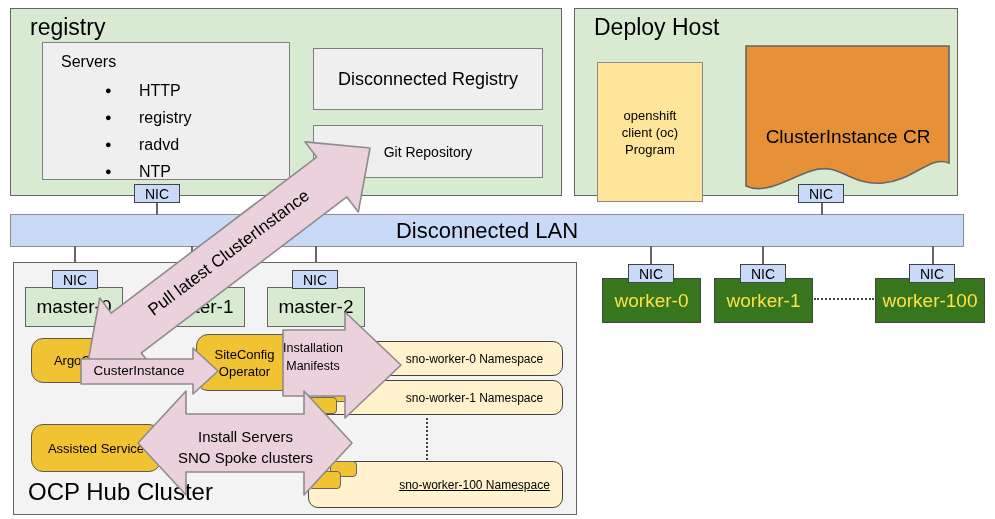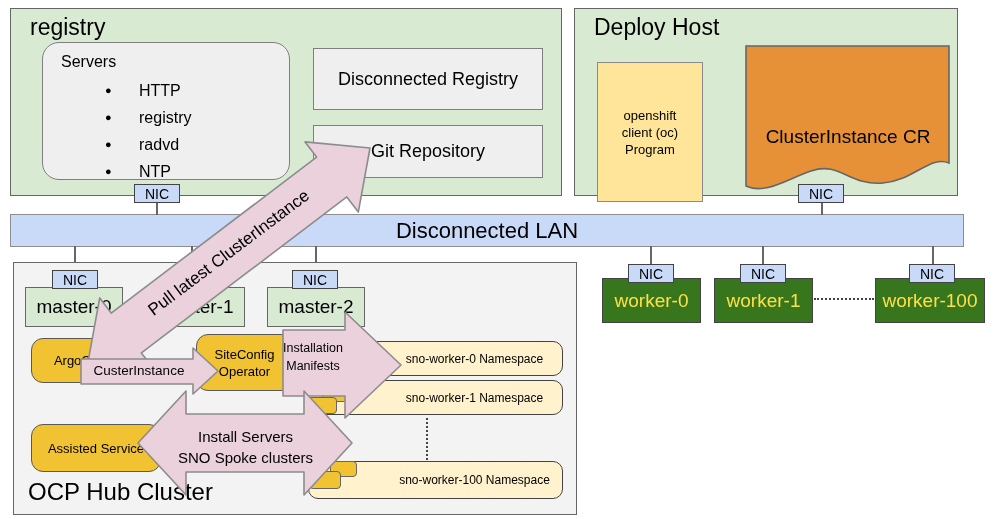--- a/index.html
+++ b/index.html
@@ -16,21 +16,21 @@
   .lan{background:var(--lan-blue,#c9daf8);border:1.6px solid #8e8e8e;font-size:22px;}
   .nic{width:46px;height:19px;background:var(--lan-blue,#c9daf8);border:1.5px solid #434343;
        font-size:14px;z-index:8;}
   .conn{width:2px;background:#666;}
   .master{background:var(--container-green,#d9ead3);border:1.6px solid #666;font-size:19px;}
   .worker{background:var(--worker-green,#38761d);border:1.6px solid #434343;font-size:19px;color:#fde047;}
   .gold{background:var(--gold,#f1c232);border:1.6px solid #595959;border-radius:12px;font-size:13px;z-index:5;}
   .ns{background:var(--namespace-yellow,#fff2cc);border:1.6px solid #434343;border-radius:10px;
       font-size:12px;z-index:3;padding-left:78px;}
   .pod{background:var(--gold,#f1c232);border:1.5px solid #666;border-radius:4px;z-index:4;}
-  .servers-box{font-size:16px;border-radius:17px;}
+  .servers-box{font-size:16px;}
   .servers-box ul{margin:6px 0 0 0;padding:0 0 0 44px;list-style:none;}
   .servers-box li{line-height:26px;}
   .servers-box li::before{content:"●";display:inline-block;width:34px;font-size:11px;vertical-align:2px;}
   .arrow-label{position:absolute;z-index:60;text-align:center;box-sizing:border-box;}
   svg.overlay{position:absolute;left:0;top:0;z-index:50;pointer-events:none;}
   svg.overlay polygon{fill:var(--arrow-pink,#ead1dc);stroke:#8c8c8c;stroke-width:1.6;stroke-linejoin:round;}
   .doc-text{z-index:6;font-size:19px;}
   .dots-v{border-left:2.5px dotted #434343;z-index:4;}
   .dots-h{border-top:2.5px dotted #434343;}
 </style>
@@ -46,21 +46,21 @@
     <div>Servers</div>
     <ul>
       <li>HTTP</li>
       <li>registry</li>
       <li>radvd</li>
       <li>NTP</li>
     </ul>
   </div>
 
   <div class="abs g-box center" style="left:313px;top:48px;width:230px;height:62px;font-size:18px;">Disconnected Registry</div>
-  <div class="abs g-box center" style="left:313px;top:125px;width:230px;height:53px;font-size:18px;">Git Repository</div>
+  <div class="abs g-box center" style="left:313px;top:125px;width:230px;height:53px;font-size:14px;">Git Repository</div>
 
   <div class="abs box c-green" style="left:574px;top:8px;width:384px;height:188px;"></div>
   <div class="abs title" style="left:594px;top:14px;">Deploy Host</div>
 
   <div class="abs center" style="left:597px;top:62px;width:106px;height:140px;background:var(--oc-yellow,#ffe599);
               border:1.6px solid #8a8a8a;font-size:13px;line-height:17px;">
     <div>
       <div>openshift</div>
       <div>client (oc)</div>
       <div>Program</div>
@@ -108,21 +108,21 @@
   <div class="abs center gold" style="left:196px;top:334px;width:97px;height:57px;line-height:17px;">
     <div>
       <div>SiteConfig</div>
       <div>Operator</div>
     </div>
   </div>
   <div class="abs center gold" style="left:31px;top:424px;width:130px;height:48px;">Assisted Service</div>
 
   <div class="abs center ns" style="left:308px;top:341px;width:255px;height:35px;">sno-worker-0 Namespace</div>
   <div class="abs center ns" style="left:308px;top:380px;width:255px;height:35px;">sno-worker-1 Namespace</div>
-  <div class="abs center ns" style="left:308px;top:461px;width:255px;height:38px;">sno-worker-100 Namespace</div>
+  <div class="abs center ns" style="left:308px;top:461px;width:255px;height:47px;text-decoration:underline;">sno-worker-100 Namespace</div>
 
   <div class="abs pod" style="left:322px;top:389px;width:26px;height:13px;"></div>
   <div class="abs pod" style="left:305px;top:397px;width:32px;height:17px;"></div>
   <div class="abs pod" style="left:330px;top:461px;width:27px;height:16px;"></div>
   <div class="abs pod" style="left:309px;top:471px;width:32px;height:18px;"></div>
 
   <div class="abs dots-v" style="left:426px;top:418px;height:42px;width:0;"></div>
 
   <svg class="overlay" width="995" height="519" viewBox="0 0 995 519">
     <polygon points="88,362 152.9,368.1 141.4,352.9 346.8,196.9 358.3,212.1 370,148 305.1,141.9 316.6,157.1 111.2,313.1 99.7,297.9"></polygon>

